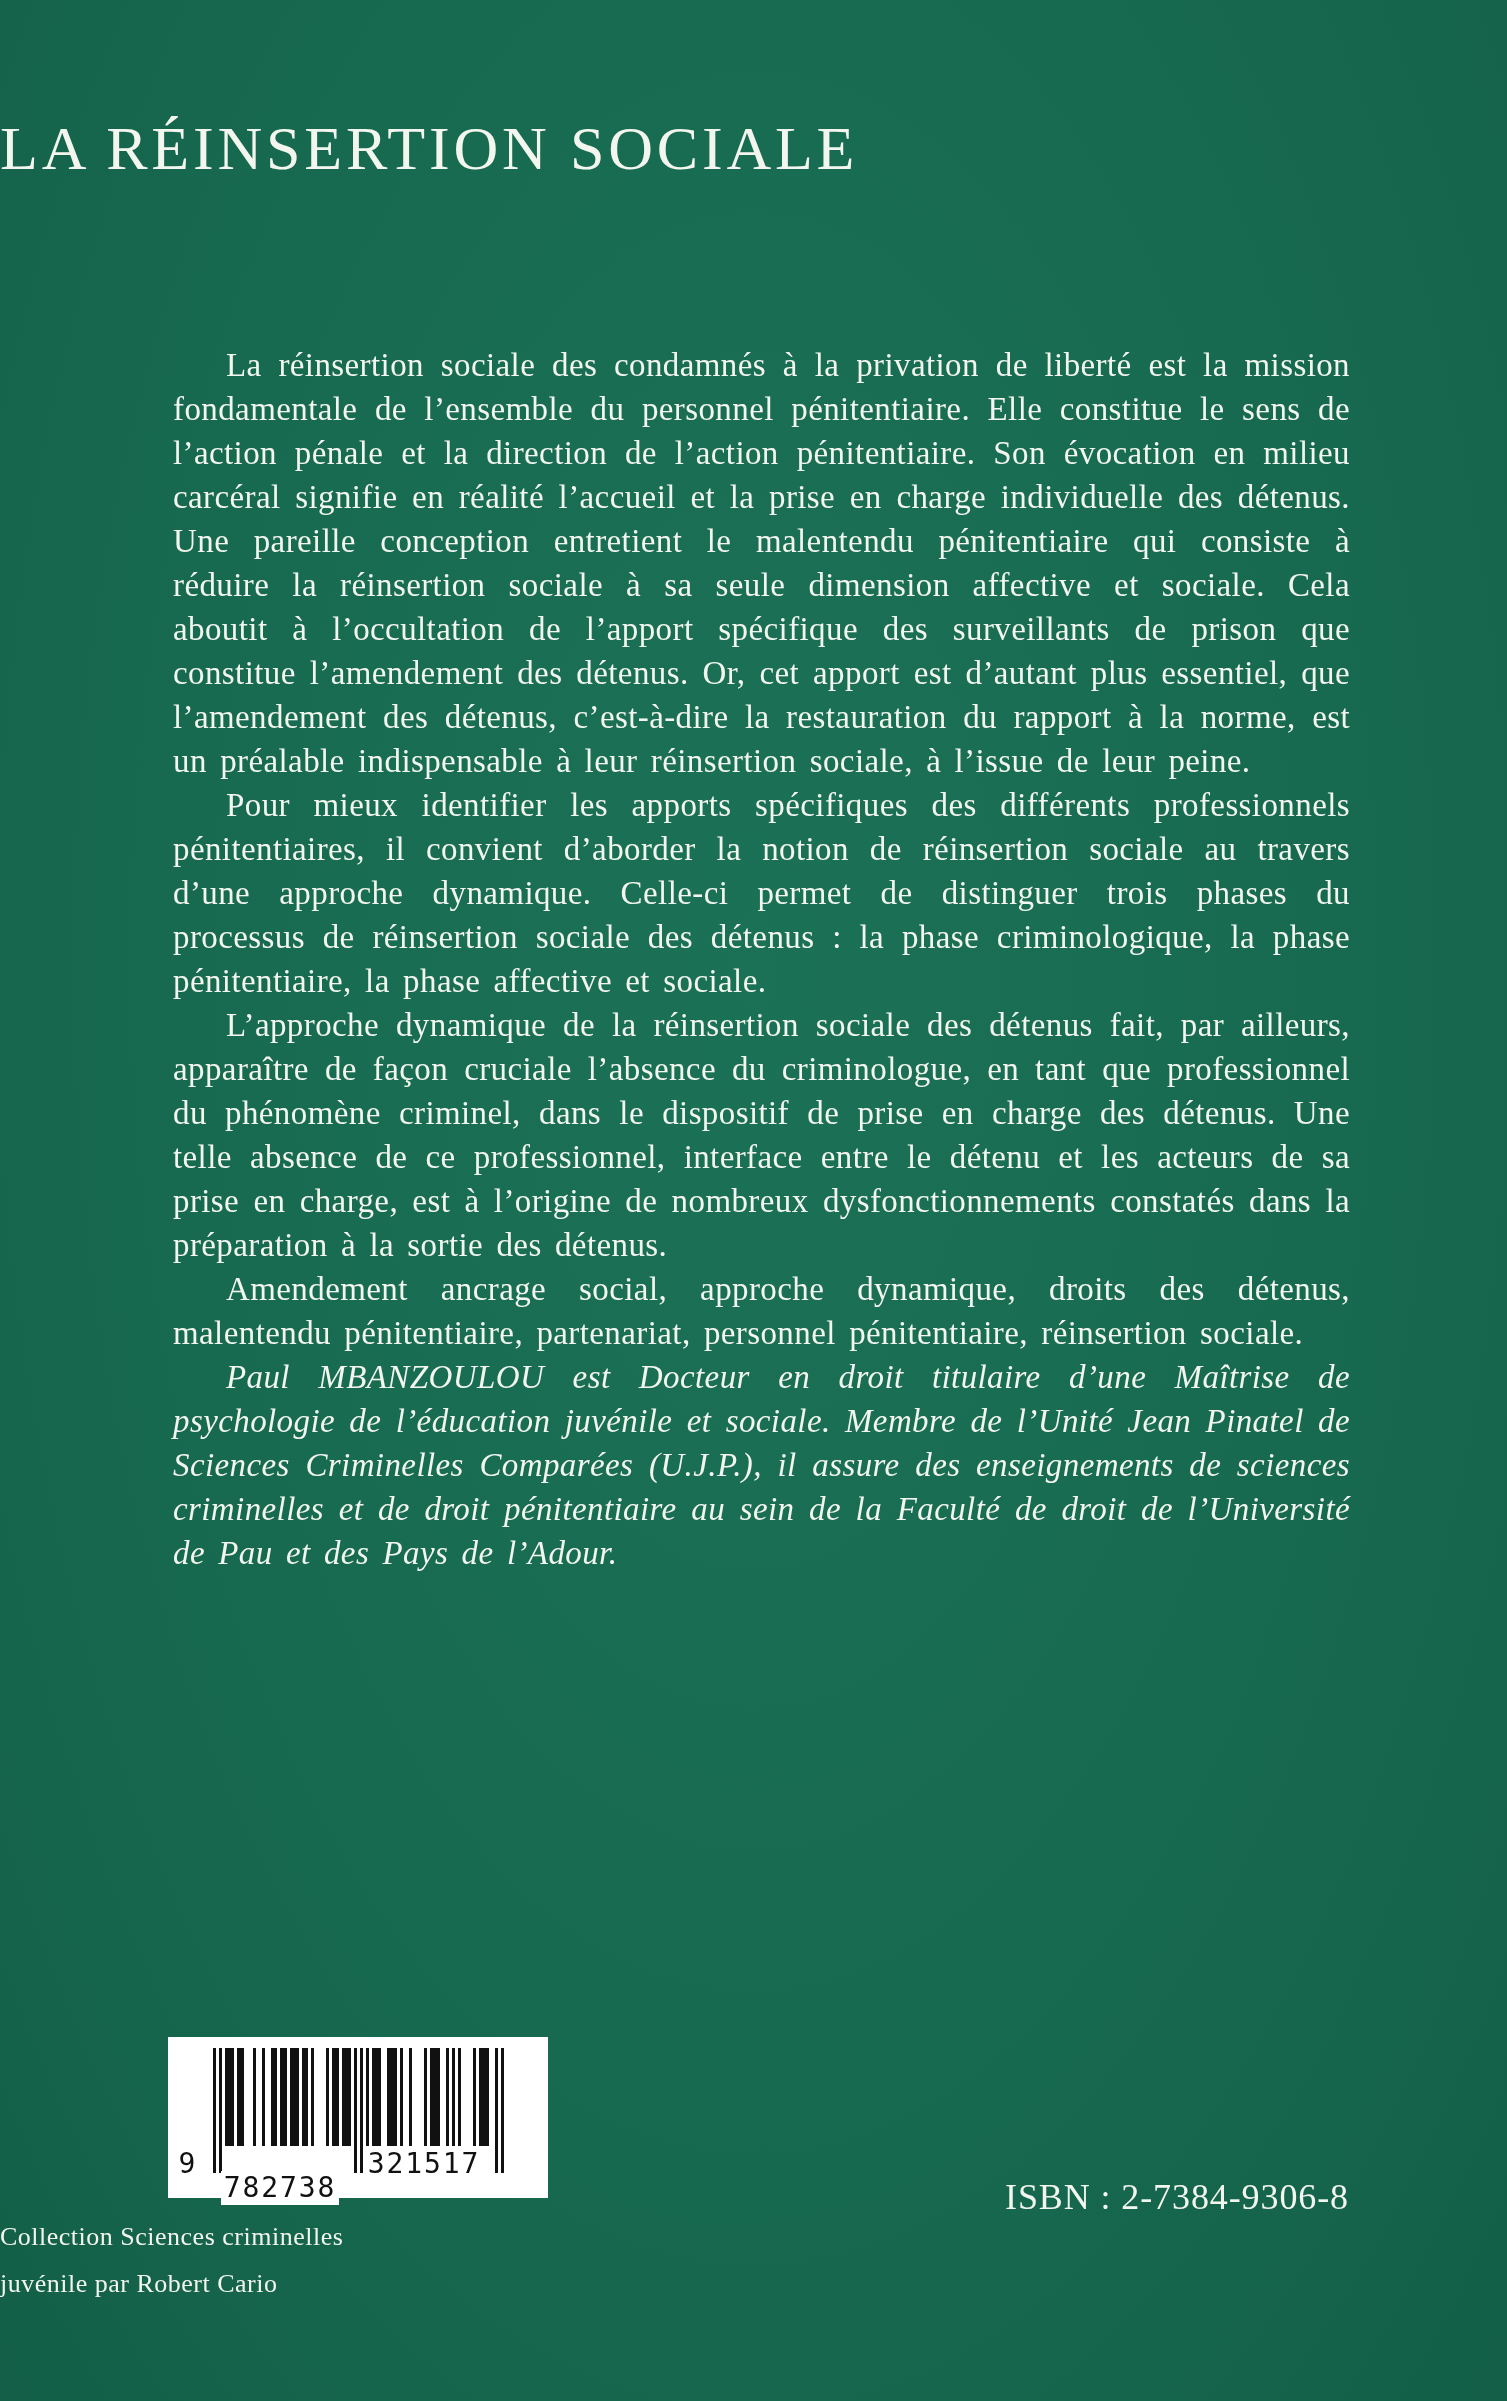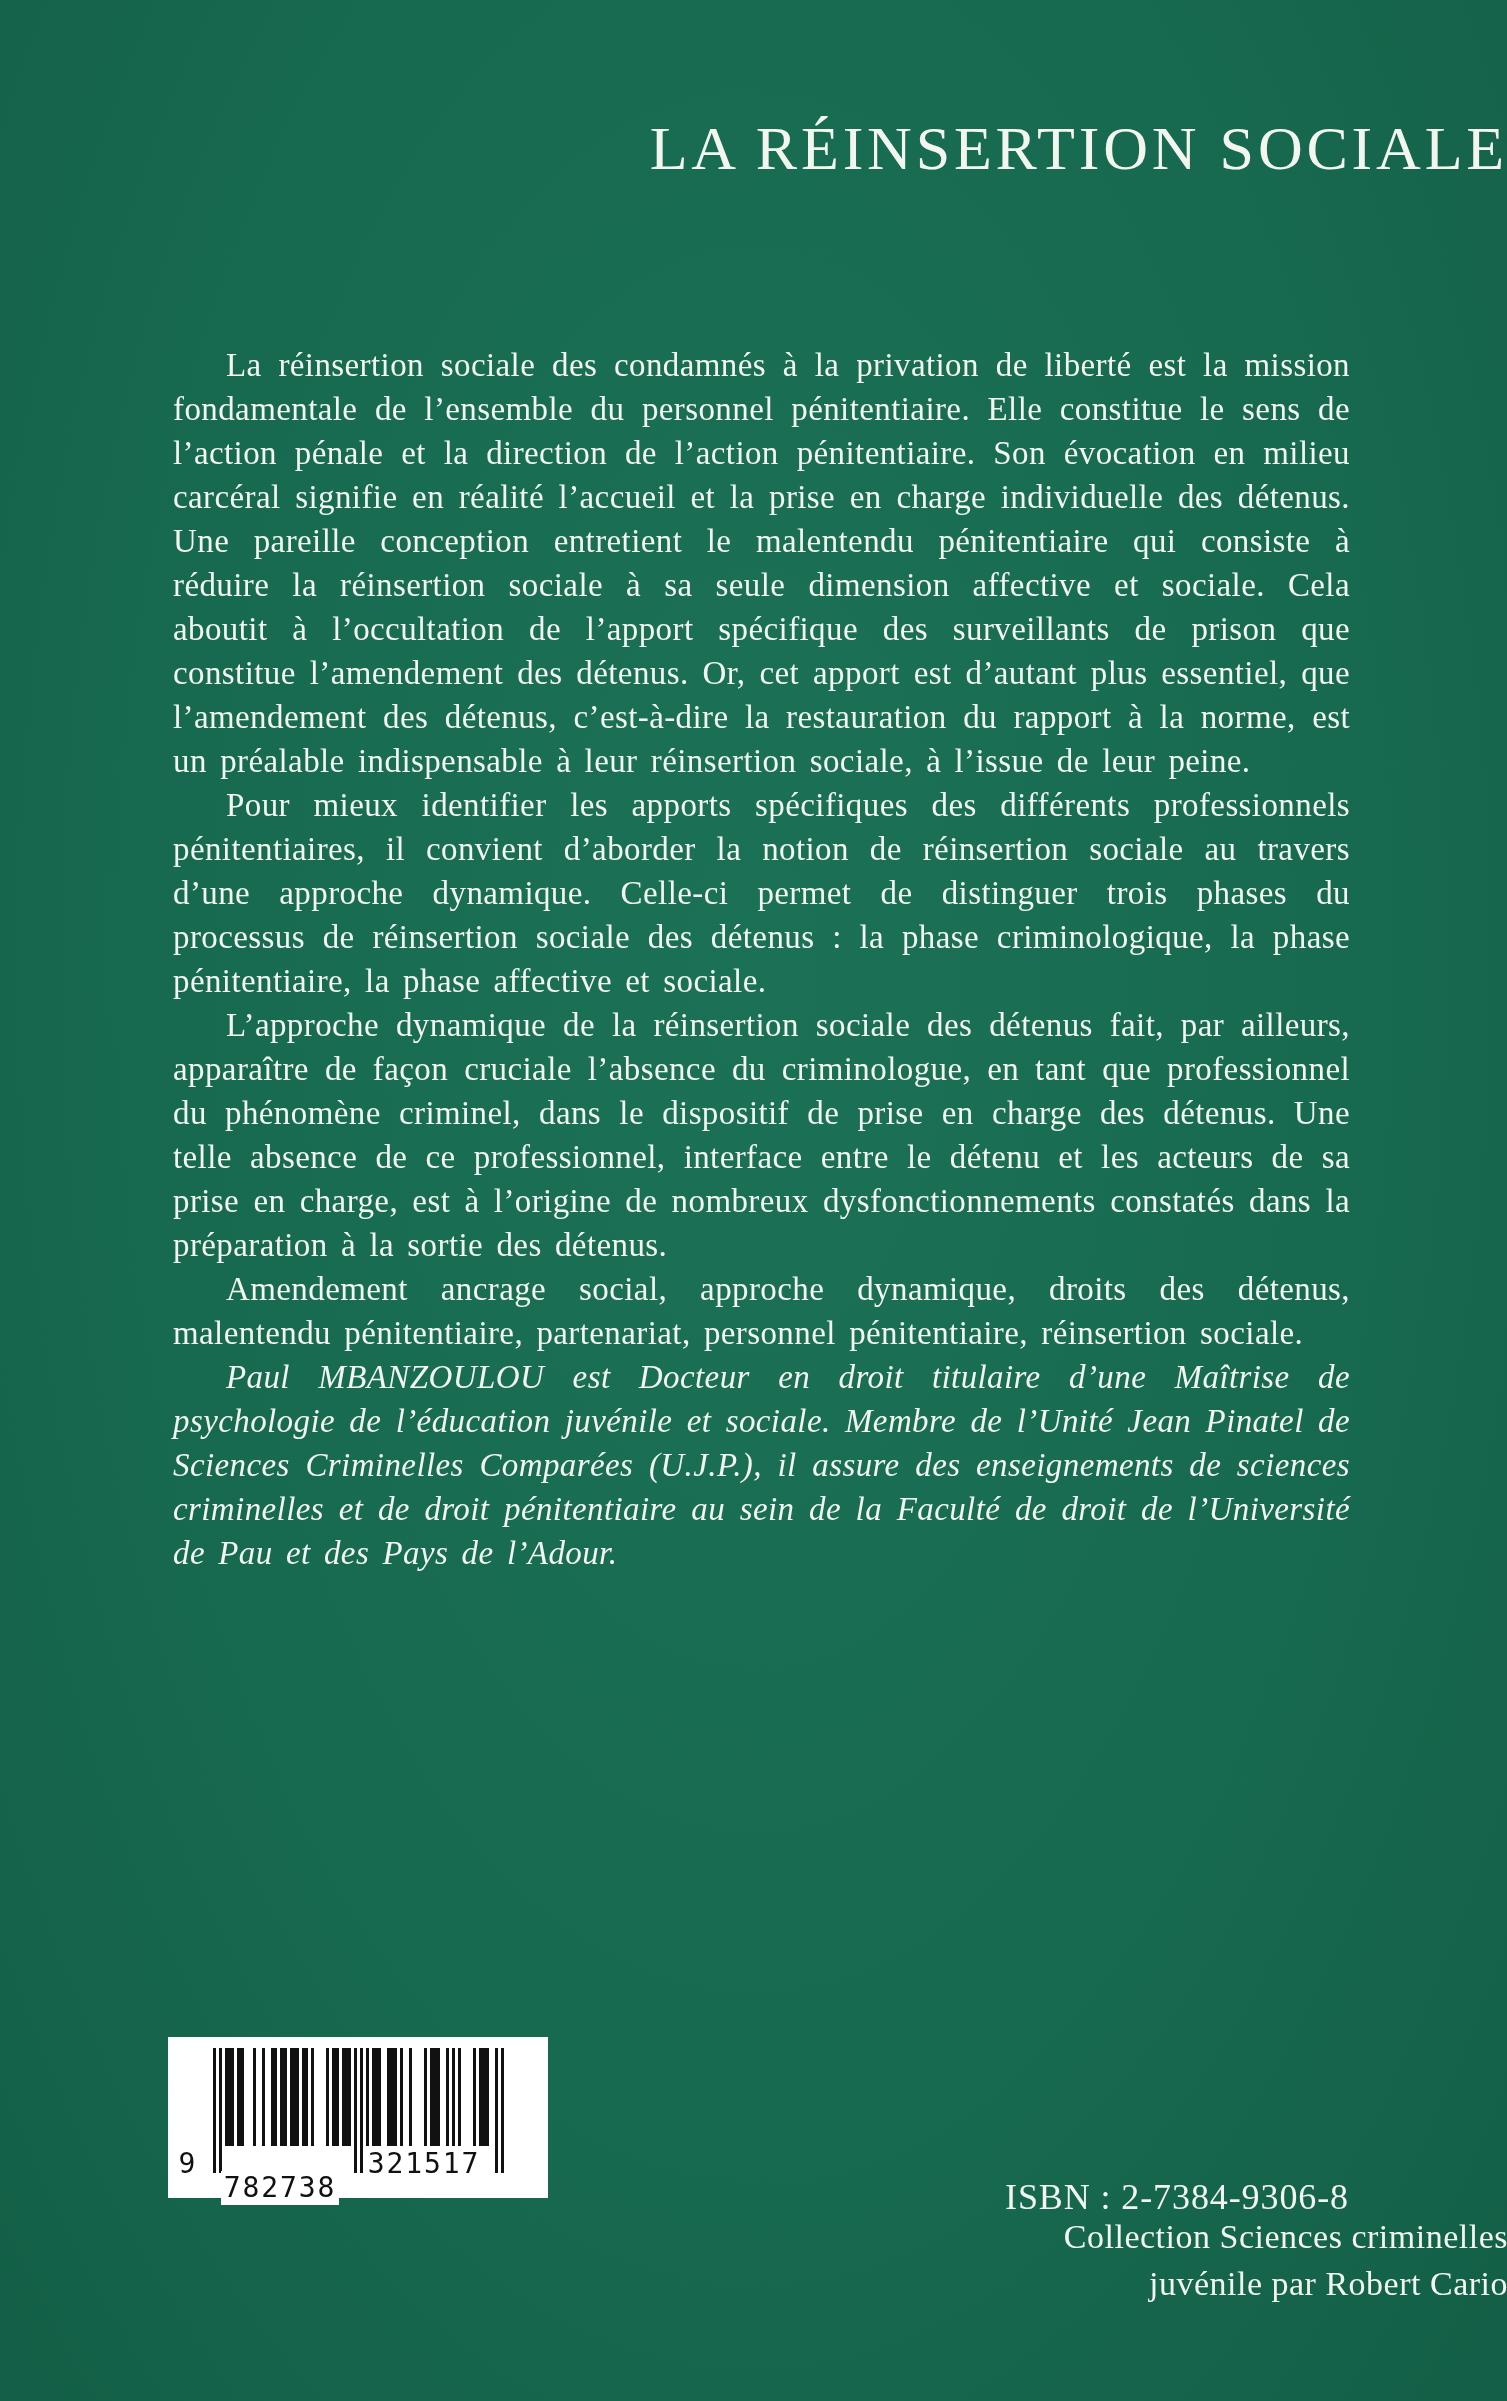--- a/index.html
+++ b/index.html
@@ -12,21 +12,21 @@
     font-family: "Liberation Serif", serif;
     color: #f3f6ef;
     overflow: hidden;
   }
 
   
   .title {
     position: absolute;
     top: 102px;
     left: 0; right: 0;
-    text-align: right;
+    text-align: left;
     font-size: 62px;
     line-height: 93px;
     letter-spacing: 3.8px;
     font-weight: normal;
   }
 
   
   .body-text {
     position: absolute;
     top: 343px;
@@ -87,22 +87,22 @@
     font-size: 36px;
     letter-spacing: 0.9px;
     margin-top: 39px;
   }
 
   
   .collection {
     position: absolute;
     top: 2213px;
     left: 0; right: 0;
-    text-align: right;
-    font-size: 34px;
+    text-align: left;
+    font-size: 26px;
     line-height: 47px;
     letter-spacing: 0.5px;
   }
 </style>
 </head>
 <body>
 
 <div class="page">
 
   <div class="title">

